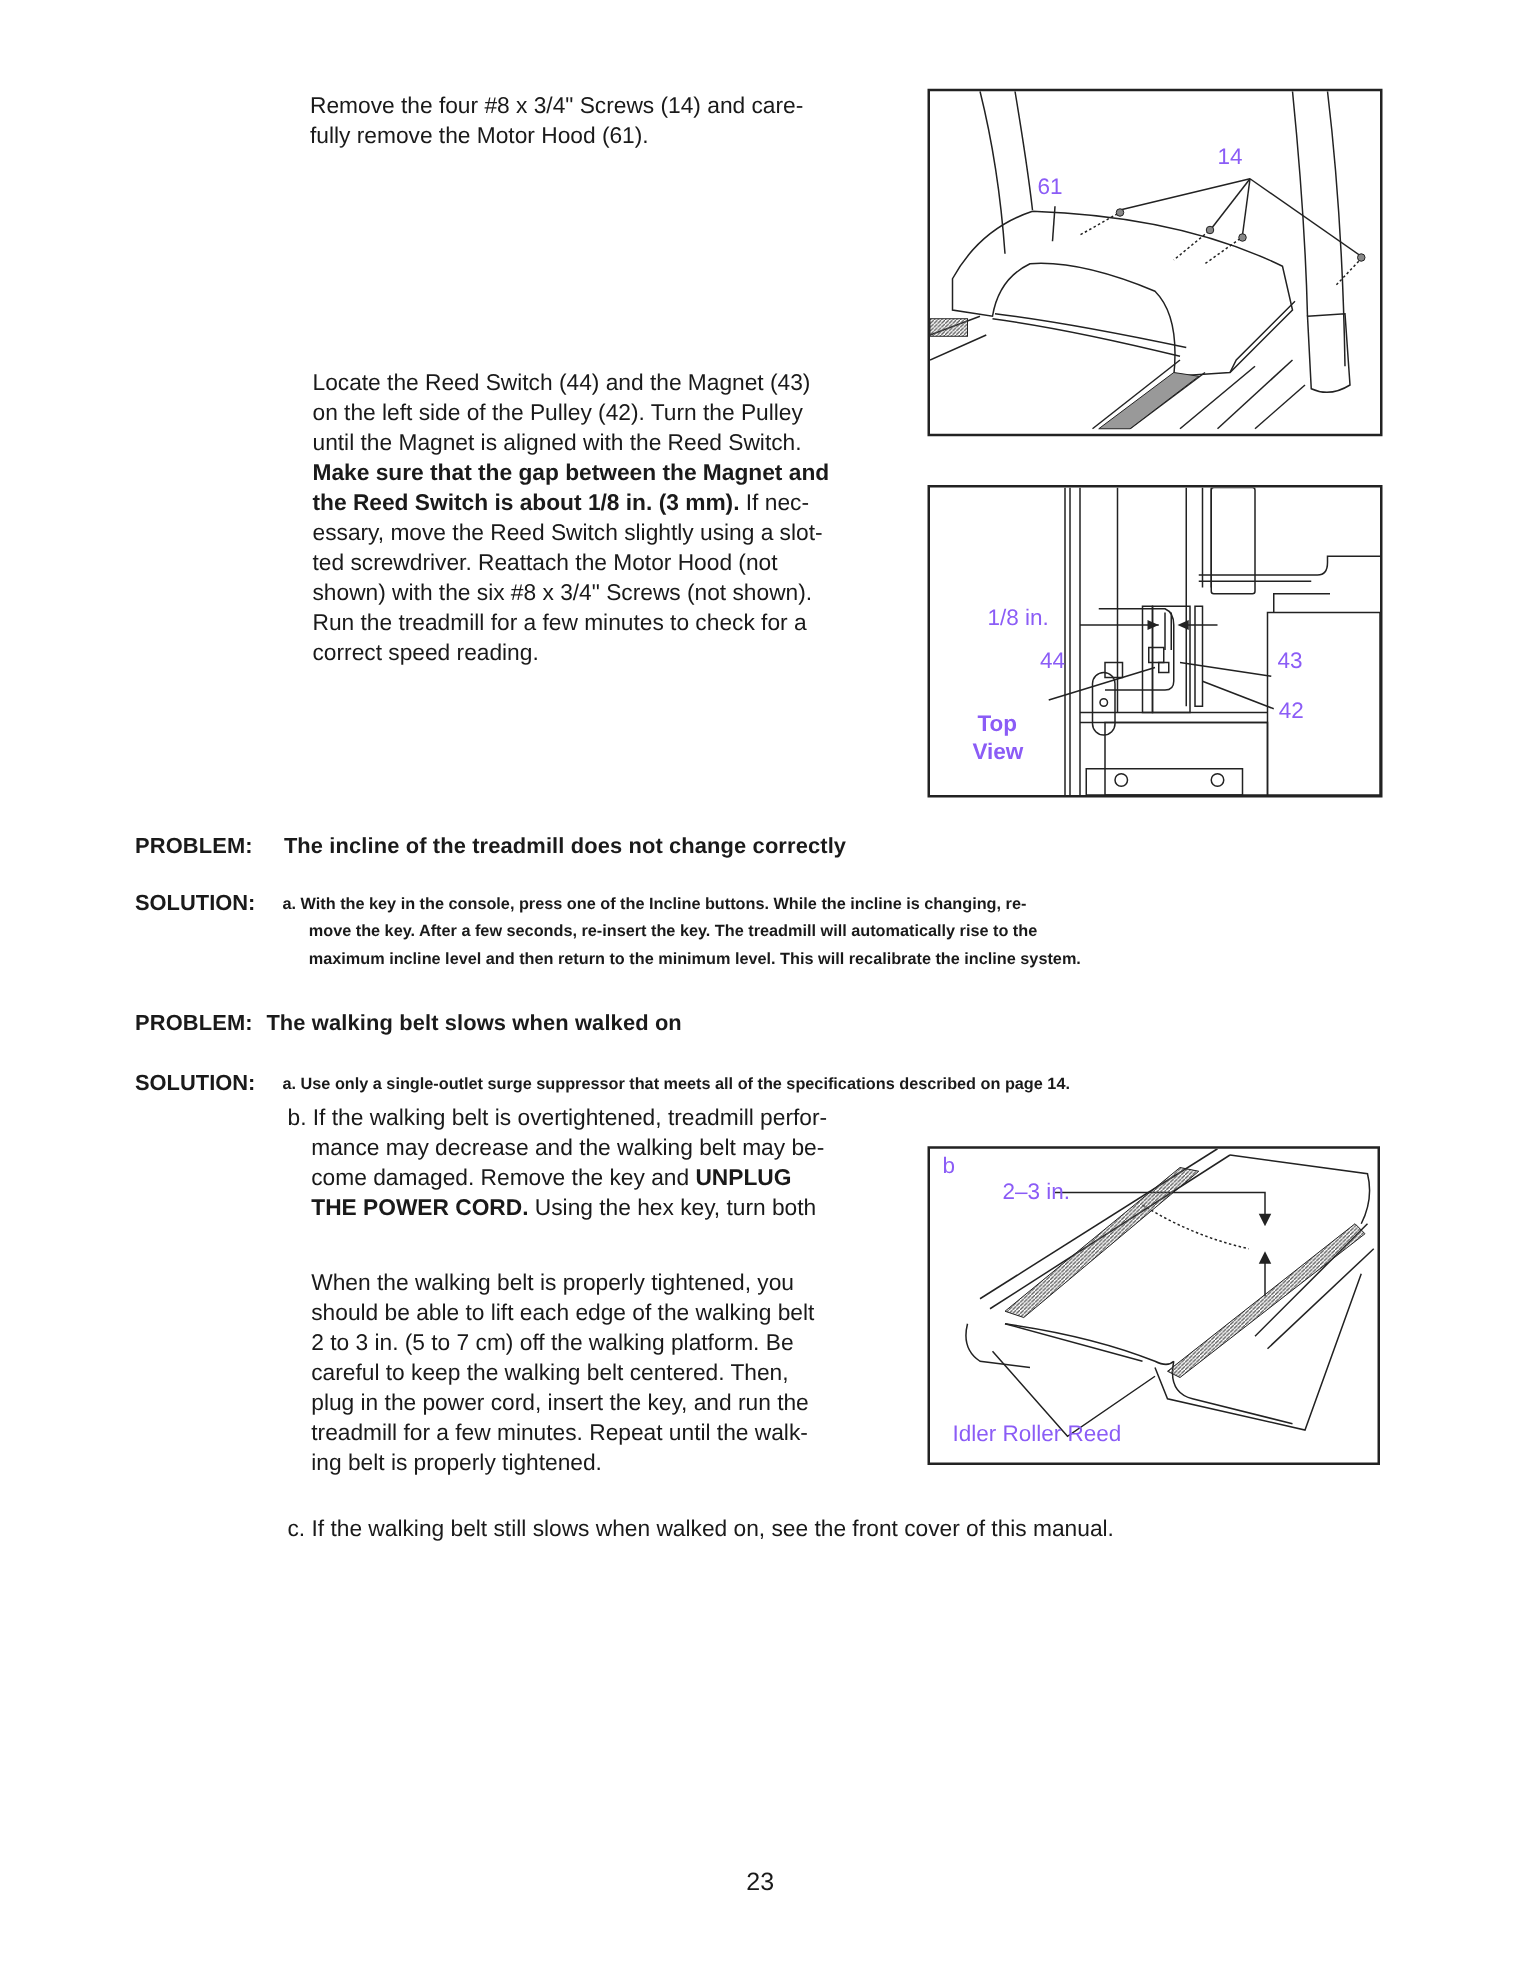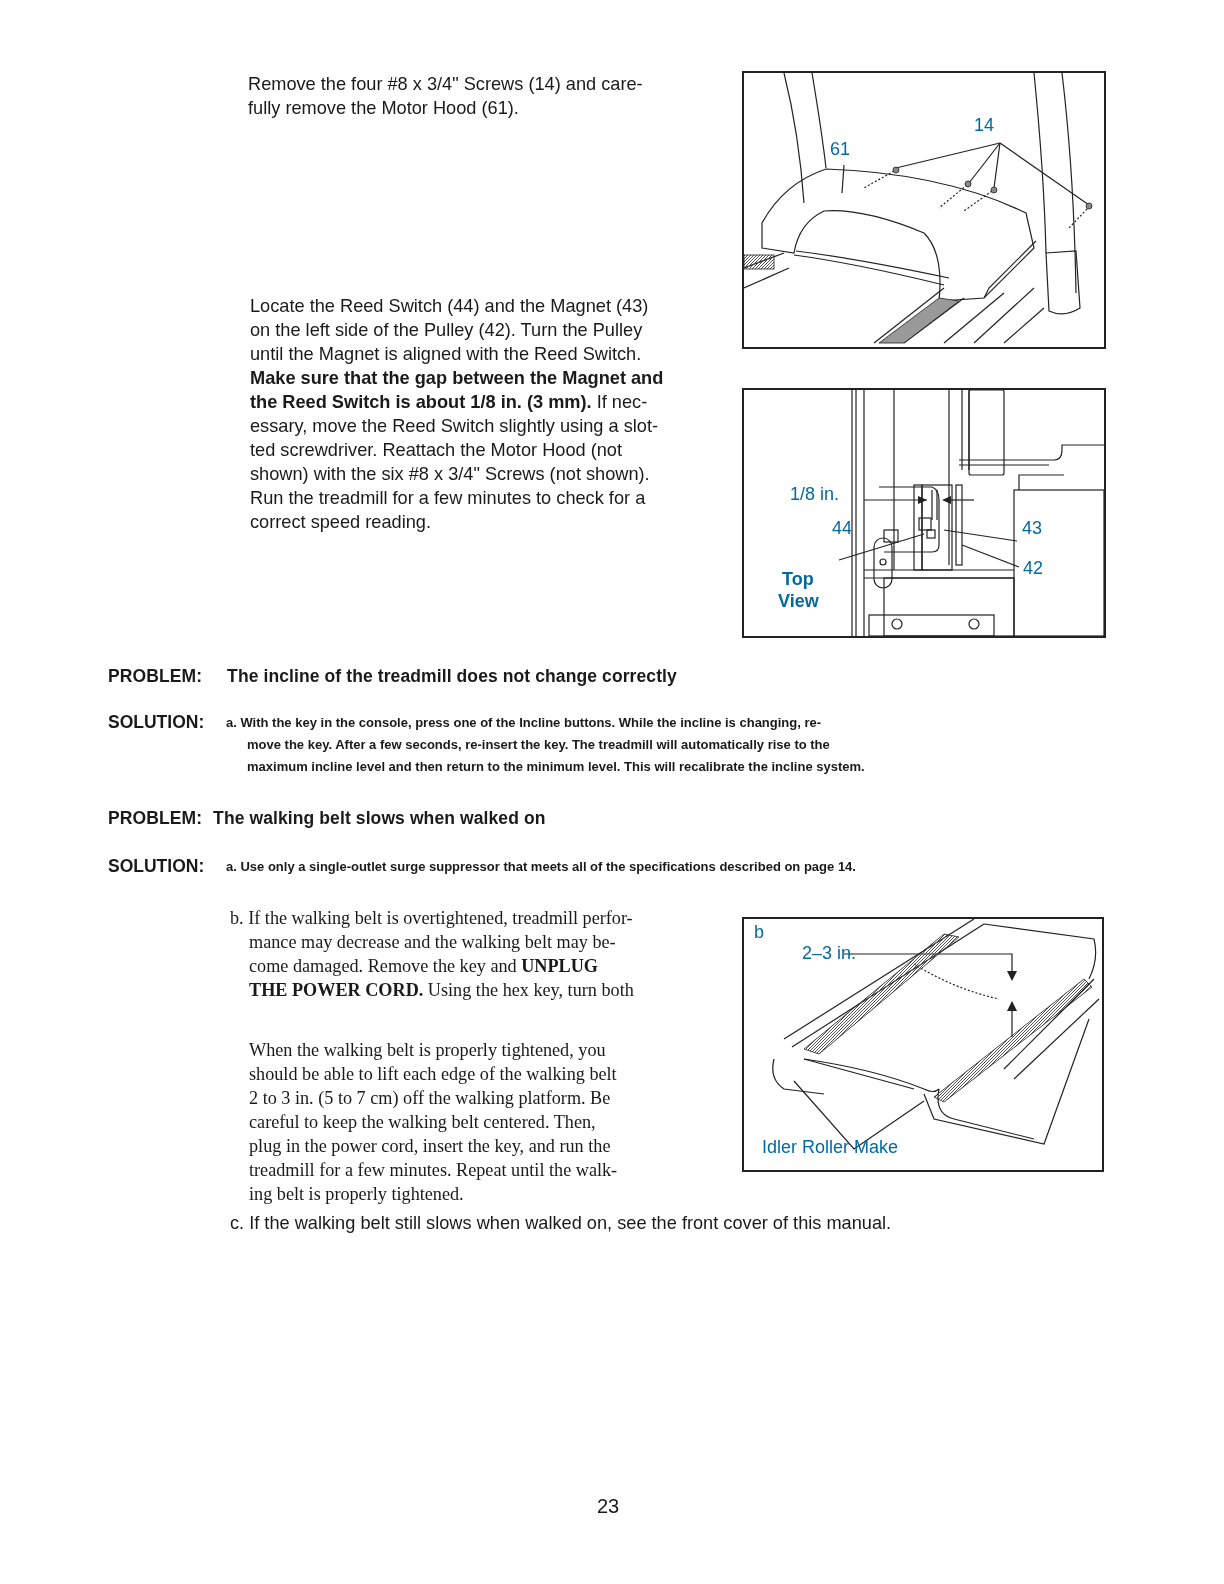--- a/index.html
+++ b/index.html
@@ -7,21 +7,21 @@
     width: 1224px; height: 1584px; position: relative; overflow: hidden;
     font-family: "Liberation Sans", sans-serif; color: #1a1a1a;
   }
   .abs { position: absolute; }
   .para { font-size: 18.2px; line-height: 24px; }
   .para b { font-weight: bold; }
   .fig {
     position: absolute; border: 2px solid #222; background: #fff; box-sizing: border-box;
   }
   .fig svg { position: absolute; left: 0; top: 0; }
-  .flabel { position: absolute; font-size: 18px; color: #0369a1; }
+  .flabel { position: absolute; font-size: 18px; color: #8b5cf6; }
   .heading { font-size: 17.5px; font-weight: bold; letter-spacing: 0.1px; }
   .indent { position: absolute; font-size: 13px; line-height: 22px; font-weight: bold; }
   .pagenum { font-size: 20px; font-weight: normal; }
 </style>
 </head>
 <body>
 
 <div class="abs para" style="left:248px; top:72px; width:470px;">
   <div>Remove the four #8 x 3/4" Screws (14) and care-</div>
   <div>fully remove the Motor Hood (61).</div>
@@ -154,21 +154,21 @@
 </div>
 
 <div class="abs heading" style="left:108px; top:808px;">
   <span>PROBLEM:</span>
   <span style="margin-left:6px;">The walking belt slows when walked on</span>
 </div>
 
 <div class="abs" style="left:108px; top:856px; font-size:17.5px; font-weight:bold;">SOLUTION:</div>
 <div class="indent" style="left:226px; top:856px; width:890px;">a. Use only a single-outlet surge suppressor that meets all of the specifications described on page 14.</div>
 
-<div class="abs para" style="left:230px; top:906px; width:480px;font-family:Liberation Serif, serif;">
+<div class="abs para" style="left:230px; top:882px; width:480px;">
   <div>b. If the walking belt is overtightened, treadmill perfor-</div>
   <div style="padding-left:19px;">mance may decrease and the walking belt may be-</div>
   <div style="padding-left:19px;"><span>come damaged. Remove the key and </span><b>UNPLUG</b></div>
   <div style="padding-left:19px;"><b>THE POWER CORD.</b><span> Using the hex key, turn both</span></div>
   <div style="padding-left:19px;margin-top:36px;">When the walking belt is properly tightened, you</div>
   <div style="padding-left:19px;">should be able to lift each edge of the walking belt</div>
   <div style="padding-left:19px;">2 to 3 in. (5 to 7 cm) off the walking platform. Be</div>
   <div style="padding-left:19px;">careful to keep the walking belt centered. Then,</div>
   <div style="padding-left:19px;">plug in the power cord, insert the key, and run the</div>
   <div style="padding-left:19px;">treadmill for a few minutes. Repeat until the walk-</div>
@@ -204,18 +204,18 @@
       <path d="M60 130 L200 15 L215 18 L75 135 Z"></path>
       <path d="M190 178 L340 60 L348 68 L200 183 Z"></path>
     </g>
     <g fill="#222">
       <polygon points="268,62 263,52 273,52"></polygon>
       <polygon points="268,82 263,92 273,92"></polygon>
     </g>
   </svg>
   <span class="flabel" style="left:10px; top:3px;">b</span>
   <span class="flabel" style="left:58px; top:24px;">2–3 in.</span>
-  <span class="flabel" style="left:18px; top:218px;">Idler Roller Make</span>
+  <span class="flabel" style="left:18px; top:218px;">Idler Roller Reed</span>
 </div>
 
 <div class="abs" style="left:230px; top:1213px; font-size:18.2px;">c. If the walking belt still slows when walked on, see the front cover of this manual.</div>
 
 <div class="abs pagenum" style="left:597px; top:1495px;">23</div>
 
 </body></html>

